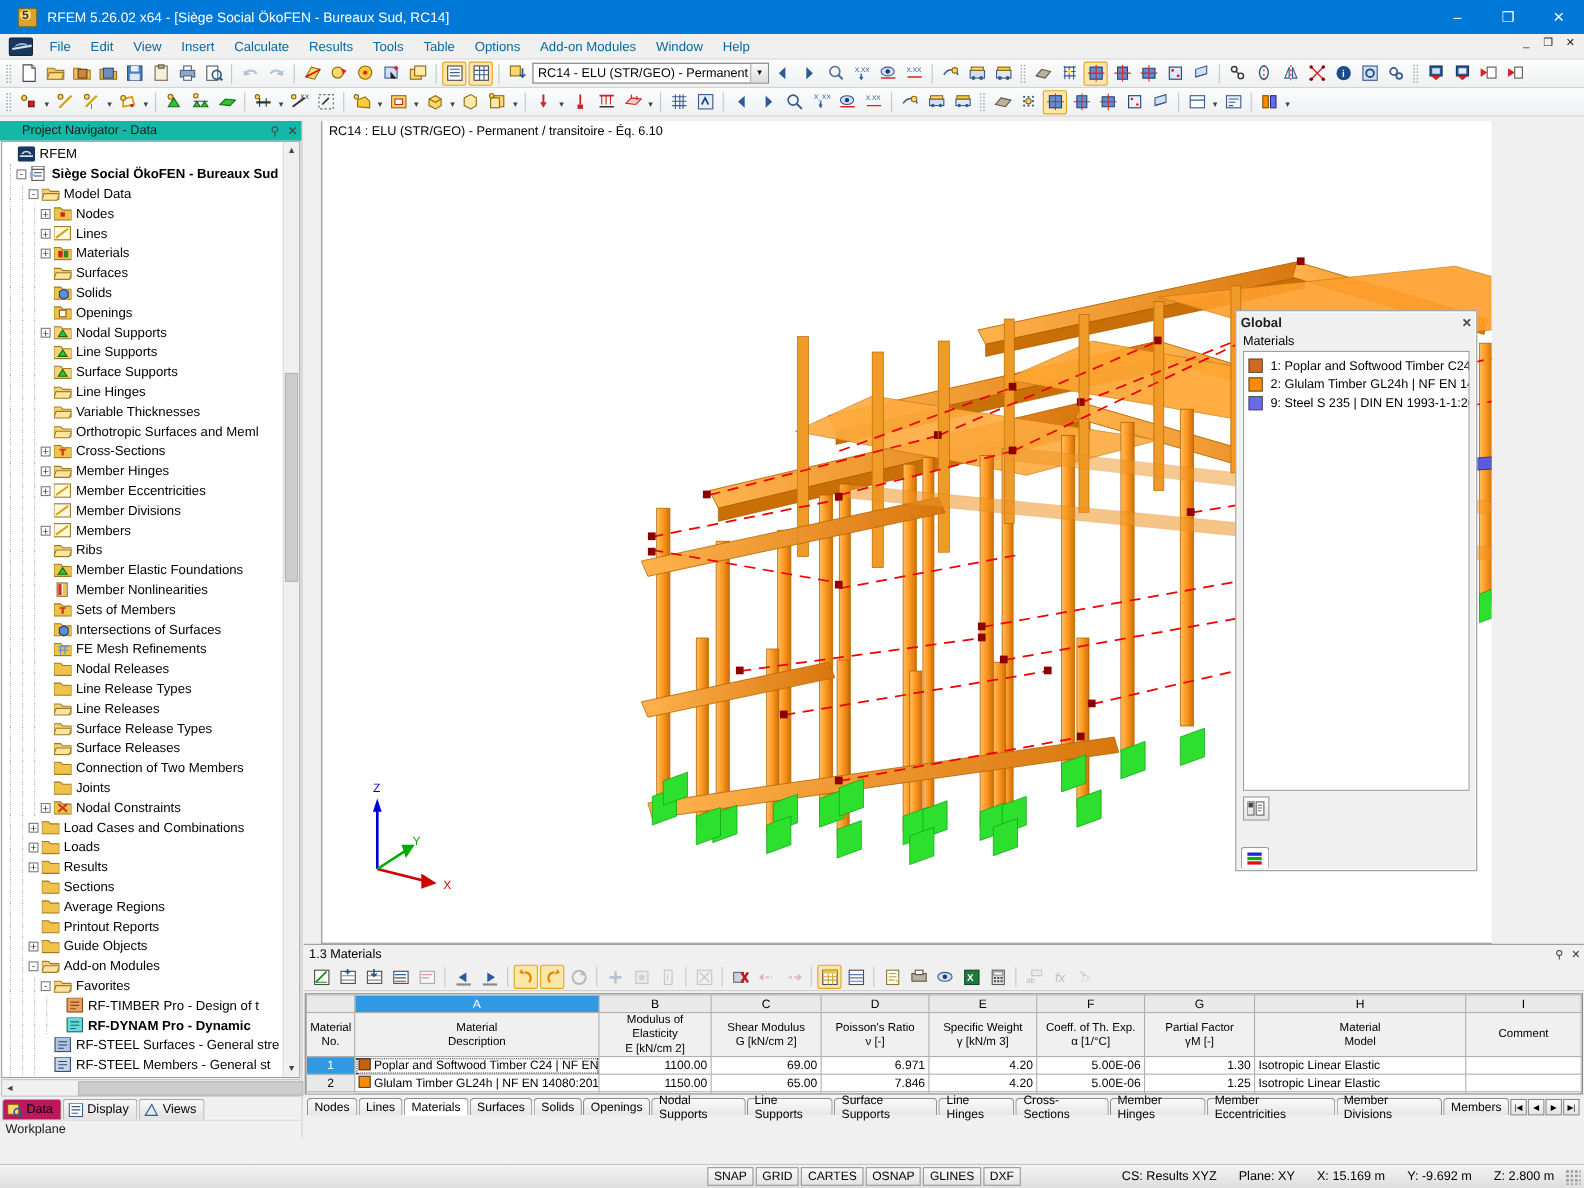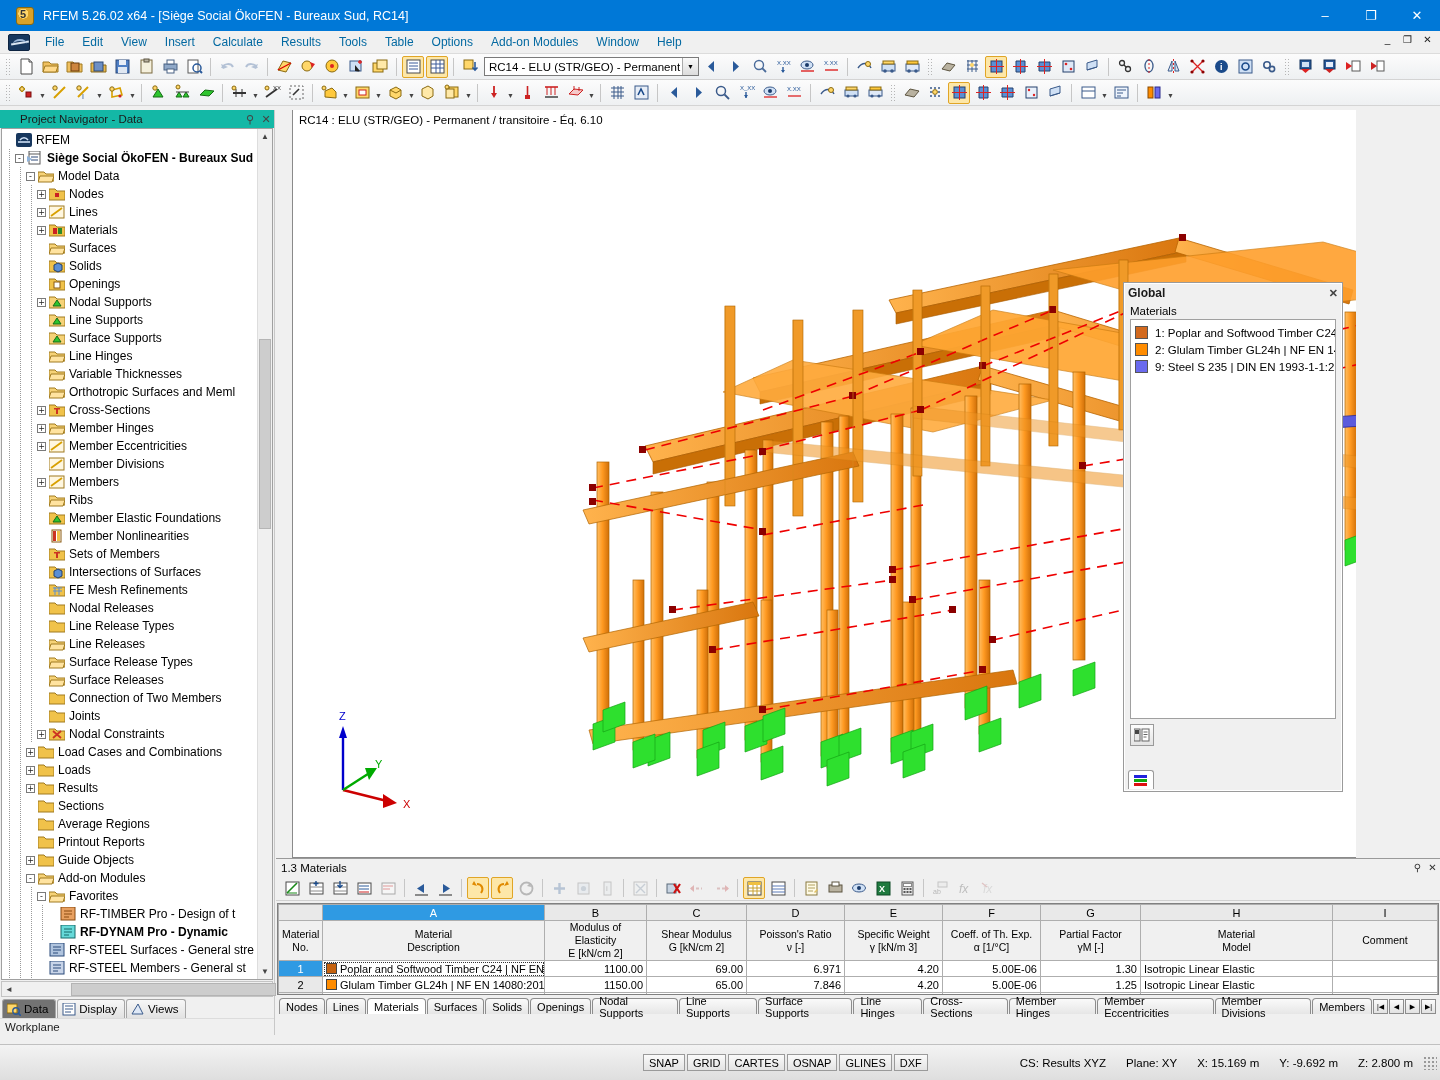--- a/index.html
+++ b/index.html
@@ -134,21 +134,21 @@
   .nav-hscroll { height:16px; margin:1px; background:#f0f0f0; display:flex; align-items:center; border:1px solid #c4c4c4;}
   .nav-hscroll .ar { width:14px; text-align:center; font-size:8px; color:#444; }
   .nav-hscroll .track { flex:1; height:13px; position:relative; }
   .nav-hscroll .th { position:absolute; left:55px; width:205px; top:0; height:13px; background:#cdcdcd; border:1px solid #b4b4b4;}
   .nav-tabs { height:20px; display:flex; align-items:flex-end; padding-left:2px; gap:1px; background:#f0f0f0;}
   .nav-tab {
     height:19px; display:flex; align-items:center; gap:3px; padding:0 7px 0 4px;
     font-size:11.5px; border:1px solid #a6a6a6; border-bottom:none;
     background:linear-gradient(#f7f7f7,#e2e2e2); border-radius:3px 3px 0 0;
   }
-  .nav-tab.sel { background:#737373; font-weight:normal; }
+  .nav-tab.sel { background:#be185d; font-weight:normal; }
   .workplane { height:17px; background:#f0f0f0; font-size:11.5px; padding-left:5px; color:#1b1b1b;
     display:flex; align-items:center; border-top:1px solid #dcdcdc;}
 
   
   .view3d {
     position:absolute; left:276px; top:0; width:1064px; height:748px;
     background:#fff; border:1px solid #8a8a8a; border-top:none; border-right:none;
     overflow:hidden;
     margin-left:16px;
   }
@@ -200,21 +200,21 @@
     border:1px solid #8d8d8d; border-bottom:none; border-radius:4px 4px 0 0;
     background:linear-gradient(#fafafa,#e6e6e6);
   }
   .ttab.sel{ background:#fff; }
   .tnav { margin-left:auto; display:flex; gap:1px; padding-right:4px; }
   .tnavb { width:15px; height:15px; border:1px solid #8d8d8d; background:linear-gradient(#fbfbfb,#e2e2e2);
     display:flex; align-items:center; justify-content:center; font-size:7px;}
 
   
   .statusbar {
-    position:absolute; left:0; bottom:0; width:1440px; height:36px;
+    position:absolute; left:0; bottom:0; width:1440px; height:22px;
     background:linear-gradient(#f3f3f3,#dedede); border-top:1px solid #c0c0c0;
     display:flex; align-items:center; font-size:11.5px;
   }
   .sb-left { width:276px; height:22px; }
   .sb-mid { flex:1; }
   .sb-btn { height:17px; padding:0 5px; margin-right:2px; border:1px solid #9a9a9a;
      background:linear-gradient(#fafafa,#e3e3e3); display:flex; align-items:center; font-size:11px;}
   .sb-cell { padding:0 10px; font-size:11.5px; }
   .sb-grip { width:14px; height:14px; margin-right:3px;
      background-image:radial-gradient(#999 40%, transparent 42%); background-size:4px 4px; }

